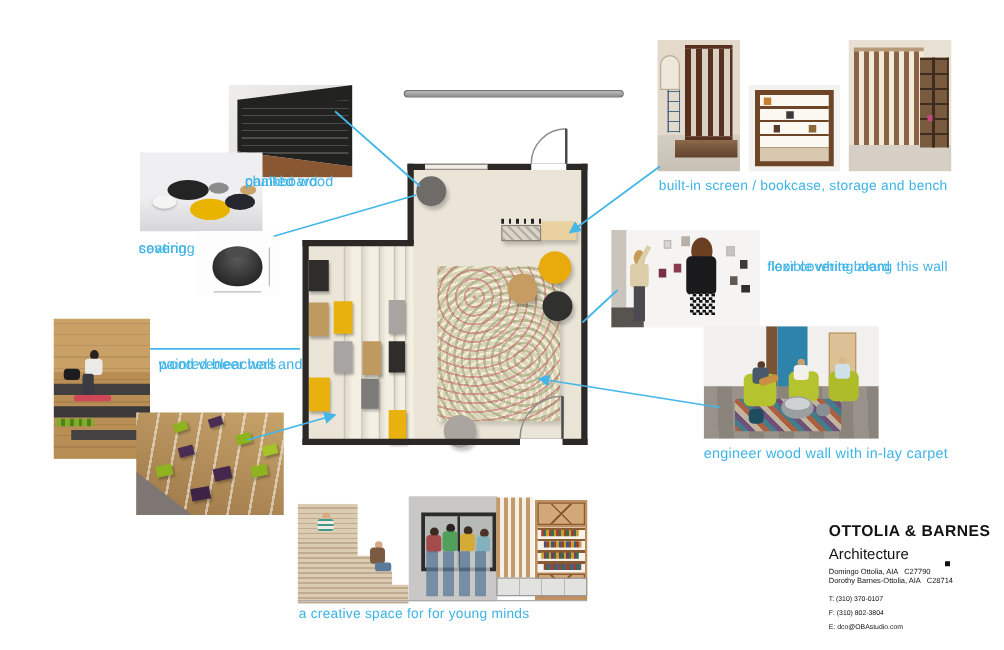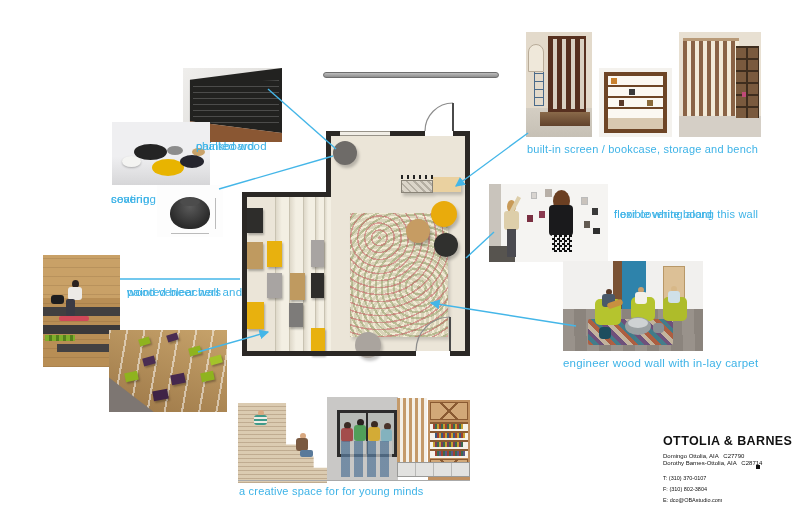--- a/index.html
+++ b/index.html
@@ -303,22 +303,23 @@
     <span>flexible white board</span>
     <span>floor covering along this wall</span>
   </div>
   <div class="lbl" style="left:563px;top:357px;width:210px;white-space:nowrap;">
       <span>engineer wood wall with in-lay carpet</span>
     </div>
   <div class="lbl" style="left:239px;top:485px;width:220px;white-space:nowrap;font-size:11px;">
       <span>a creative space for for young minds</span>
     </div>
 
-  <div id="titleblock" style="left:663px;top:434px;width:138px;color:#111;">
+  <div id="titleblock" style="left:663px;top:418px;width:138px;color:#111;">
     <div style="font-size:12.5px;font-weight:bold;letter-spacing:.4px;">OTTOLIA &amp; BARNES</div>
+    <div style="font-size:12px;margin-top:4px;">Architecture</div>
     <div style="font-size:6px;margin-top:5px;white-space:pre;">Domingo Ottolia, AIA   C27790</div>
     <div style="font-size:6px;margin-top:1px;white-space:pre;">Dorothy Barnes-Ottolia, AIA   C28714</div>
     <div style="font-size:5.5px;margin-top:9px;">T: (310) 370-0107</div>
     <div style="font-size:5.5px;margin-top:5px;">F: (310) 802-3804</div>
     <div style="font-size:5.5px;margin-top:5px;">E: dco@OBAstudio.com</div>
     <div style="position:absolute;left:93px;top:31px;width:4px;height:4px;background:#111;"></div>
   </div>
 
 </div>
 

